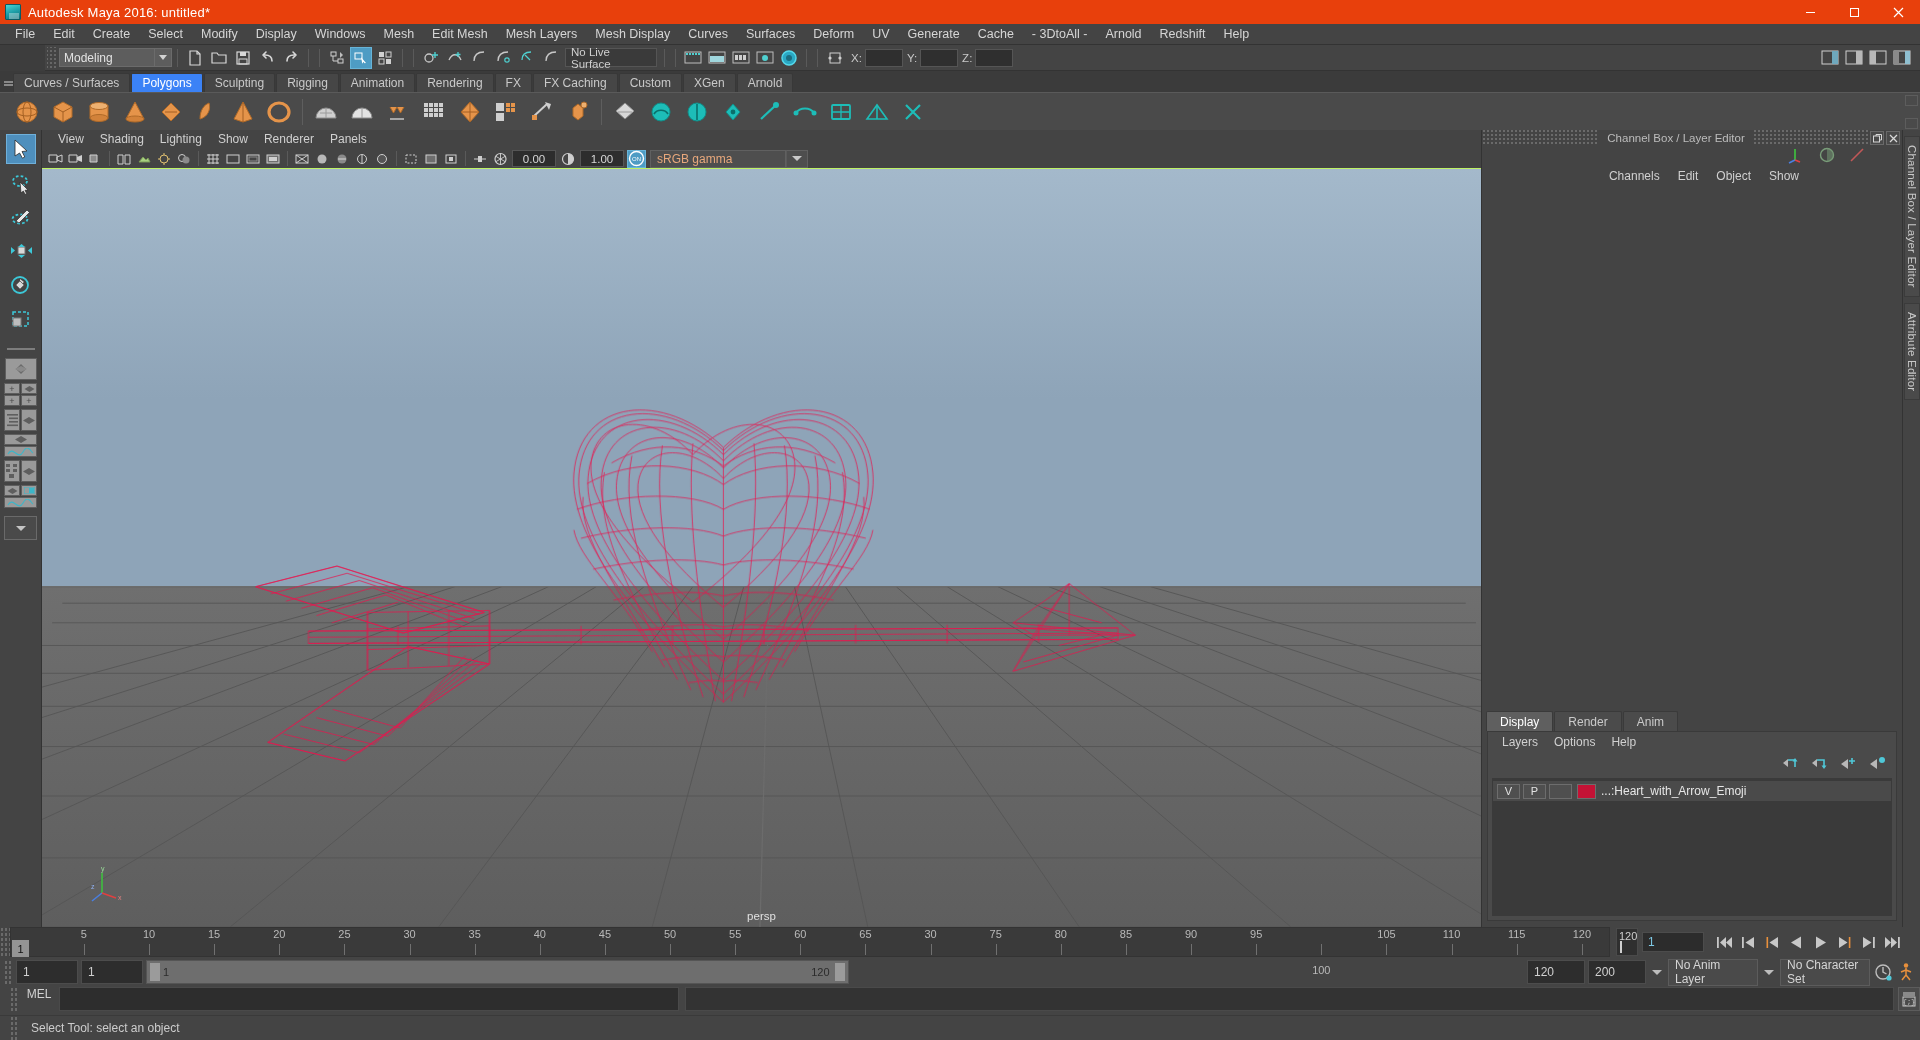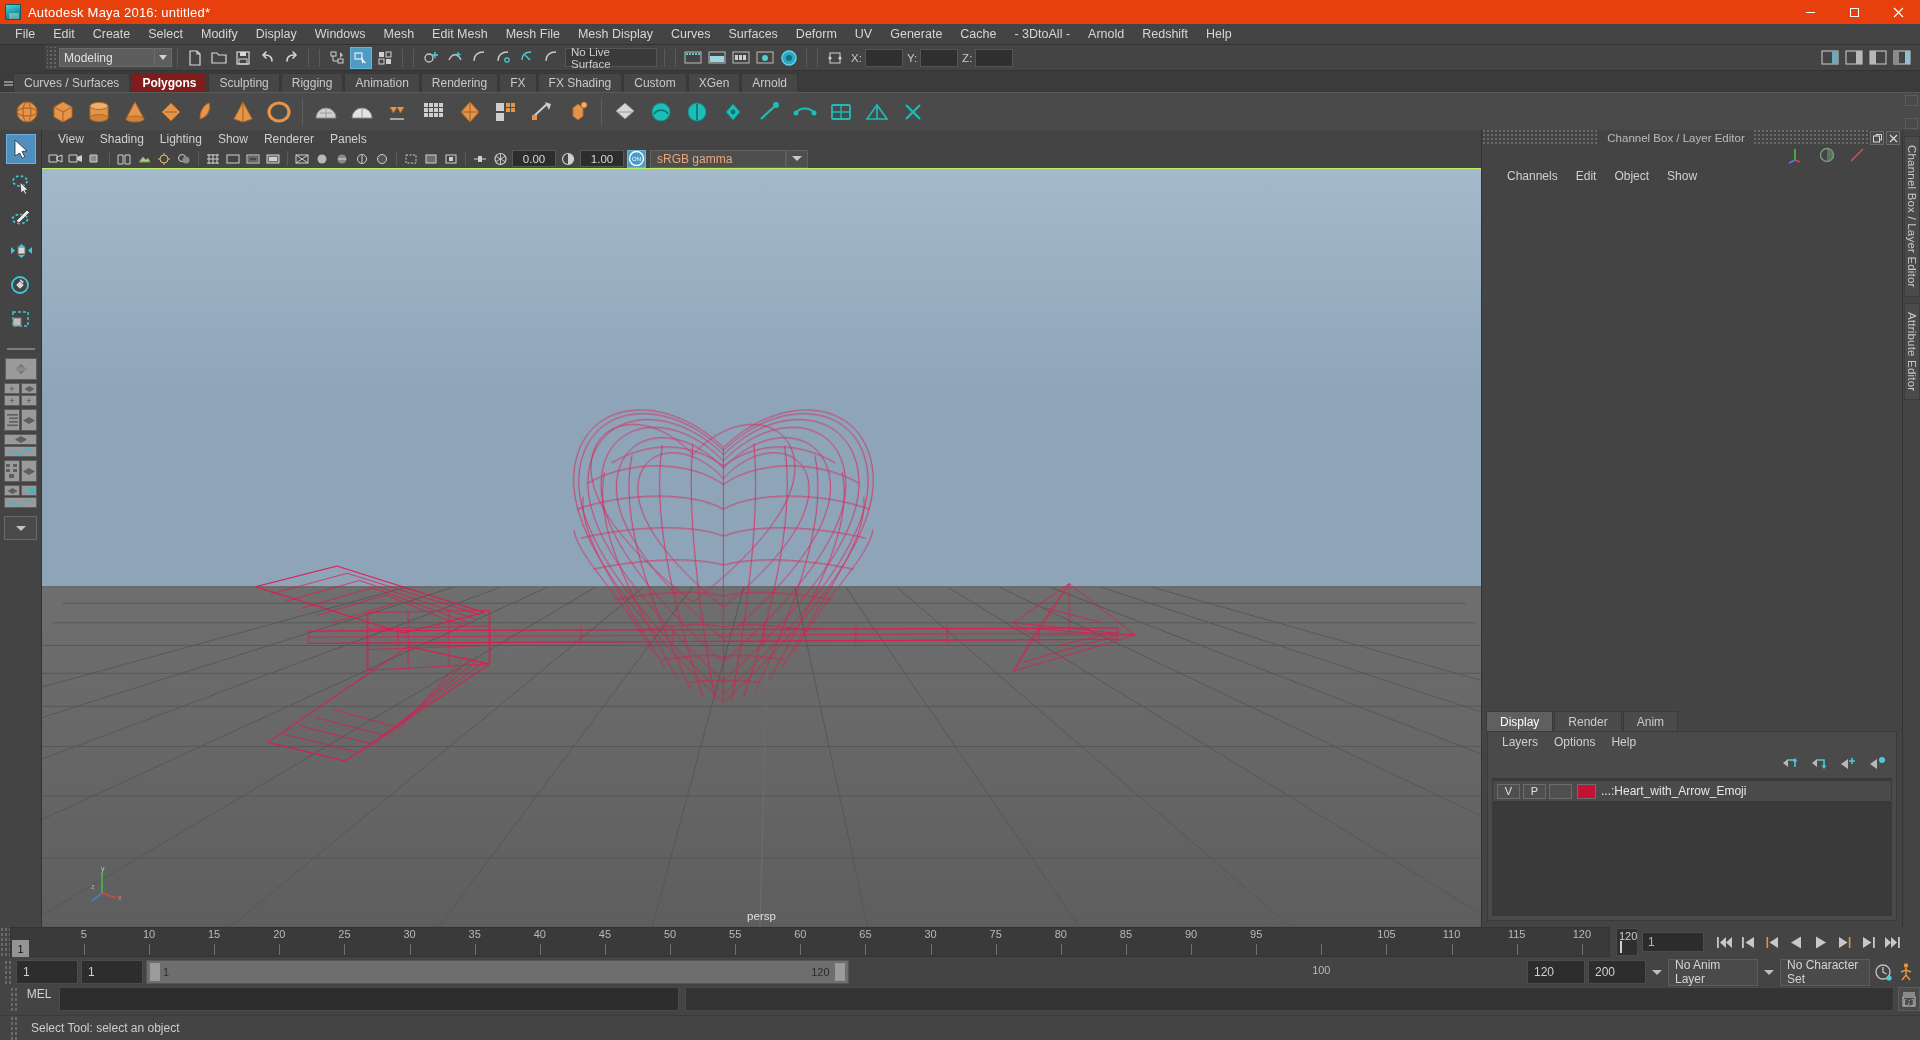--- a/index.html
+++ b/index.html
@@ -66,21 +66,21 @@
 
   
   .shelftabs { height:21px; flex:0 0 21px; background:#3b3b3b; display:flex; align-items:flex-end; padding-left:3px;}
   .shelf-grip { width:10px; height:21px; display:flex; align-items:center; justify-content:center; }
   .shelf-grip b { display:block; width:9px; height:2px; background:#888; box-shadow:0 3px 0 #888; }
   .shelf-tab {
     height:19px; line-height:19px; padding:0 10px; font-size:12px; color:#c9c9c9;
     background:#464646; border:1px solid #383838; border-bottom:none; margin-right:1px;
     border-radius:2px 2px 0 0; white-space:nowrap;
   }
-  .shelf-tab.sel { background:#7f1d1d; color:#ffffff;font-weight:bold; }
+  .shelf-tab.sel { background:#3b82f6; color:#ffffff; }
   .shelf {
     height:38px; flex:0 0 38px; background:#4a4a4a; display:flex; align-items:center;
     padding-left:12px; border-top:1px solid #5a5a5a; position:relative;
   }
   .shelf-icon { width:30px; height:30px; margin-right:6px; flex:0 0 30px; display:flex; align-items:center; justify-content:center;}
   .shelf-sep { width:1px; height:26px; background:#5e5e5e; margin:0 8px 0 2px; flex:0 0 1px;}
   .shelf-scroll { position:absolute; right:2px; top:2px; width:13px; height:34px; display:flex; flex-direction:column; justify-content:space-between;}
   .shelf-scroll i { width:13px; height:11px; background:#4a4a4a; border:1px solid #5d5d5d; position:relative;}
 
   
@@ -122,21 +122,21 @@
 
   
   .rightcol { width:420px; flex:0 0 420px; display:flex; flex-direction:column; background:#444;}
   .panel-head { height:16px; flex:0 0 16px; display:flex; align-items:center; background:#444; position:relative;}
   .dots { flex:1 1 auto; height:16px;
      background-image: radial-gradient(#6a6a6a 1px, transparent 1px);
      background-size:4px 4px; background-position:0 7px; }
   .panel-head-title { font-size:11.5px; color:#bcbcbc; padding:0 8px; white-space:nowrap;}
   .ph-btn { width:14px; height:14px; margin-right:2px; display:flex; align-items:center; justify-content:center;
     border:1px solid #6a6a6a; background:#4a4a4a; font-size:10px; color:#d8d8d8;}
-  .cb-menubar { height:20px; flex:0 0 20px; display:flex; align-items:center; padding-left:16px; background:#444;}
+  .cb-menubar { height:20px; flex:0 0 20px; display:flex; align-items:center; padding-left:24px; background:#444;justify-content:center;}
   .cb-menu { padding:0 9px; font-size:12px; color:#d0d0d0; height:20px; line-height:20px;}
   .cb-icons { height:20px; display:flex; align-items:center; justify-content:flex-end; padding-right:36px; background:#444;}
   .channelbox { flex:1 1 auto; background:#444; }
   .le-tabs { height:22px; flex:0 0 22px; display:flex; align-items:flex-end; padding-left:4px; background:#444;}
   .le-tab { height:20px; line-height:20px; padding:0 13px; font-size:12px; color:#cacaca;
      background:#4b4b4b; border:1px solid #3a3a3a; border-bottom:none; margin-right:1px; border-radius:2px 2px 0 0;}
   .le-tab.sel { background:#5f5f5f; color:#fff;}
   .le-body { flex:0 0 190px; background:#4a4a4a; border:1px solid #3a3a3a; margin:0 5px 6px 5px; display:flex; flex-direction:column;}
   .le-menubar { height:20px; flex:0 0 20px; display:flex; align-items:center; padding-left:6px;}
   .le-menu { padding:0 8px; font-size:12px; color:#d0d0d0; height:20px; line-height:20px;}
@@ -228,21 +228,21 @@
   <div class="menubar">
     <div class="menu-item">File</div>
     <div class="menu-item">Edit</div>
     <div class="menu-item">Create</div>
     <div class="menu-item">Select</div>
     <div class="menu-item">Modify</div>
     <div class="menu-item">Display</div>
     <div class="menu-item">Windows</div>
     <div class="menu-item">Mesh</div>
     <div class="menu-item">Edit Mesh</div>
-    <div class="menu-item">Mesh File</div>
+    <div class="menu-item">Mesh Layers</div>
     <div class="menu-item">Mesh Display</div>
     <div class="menu-item">Curves</div>
     <div class="menu-item">Surfaces</div>
     <div class="menu-item">Deform</div>
     <div class="menu-item">UV</div>
     <div class="menu-item">Generate</div>
     <div class="menu-item">Cache</div>
     <div class="menu-item">- 3DtoAll -</div>
     <div class="menu-item">Arnold</div>
     <div class="menu-item">Redshift</div>
@@ -442,21 +442,21 @@
     <div class="shelf-grip">
         <b></b>
       </div>
     <div class="shelf-tab">Curves / Surfaces</div>
     <div class="shelf-tab sel">Polygons</div>
     <div class="shelf-tab">Sculpting</div>
     <div class="shelf-tab">Rigging</div>
     <div class="shelf-tab">Animation</div>
     <div class="shelf-tab">Rendering</div>
     <div class="shelf-tab">FX</div>
-    <div class="shelf-tab">FX Shading</div>
+    <div class="shelf-tab">FX Caching</div>
     <div class="shelf-tab">Custom</div>
     <div class="shelf-tab">XGen</div>
     <div class="shelf-tab">Arnold</div>
   </div>
 
   <div class="shelf">
     <div class="shelf-icon">
       <svg width="26" height="26" viewBox="0 0 26 26">
           <circle cx="13" cy="13" r="10" fill="#e5944a" stroke="#b06a28"></circle>
           <ellipse cx="13" cy="13" rx="10" ry="4" fill="none" stroke="#a35f22"></ellipse>

